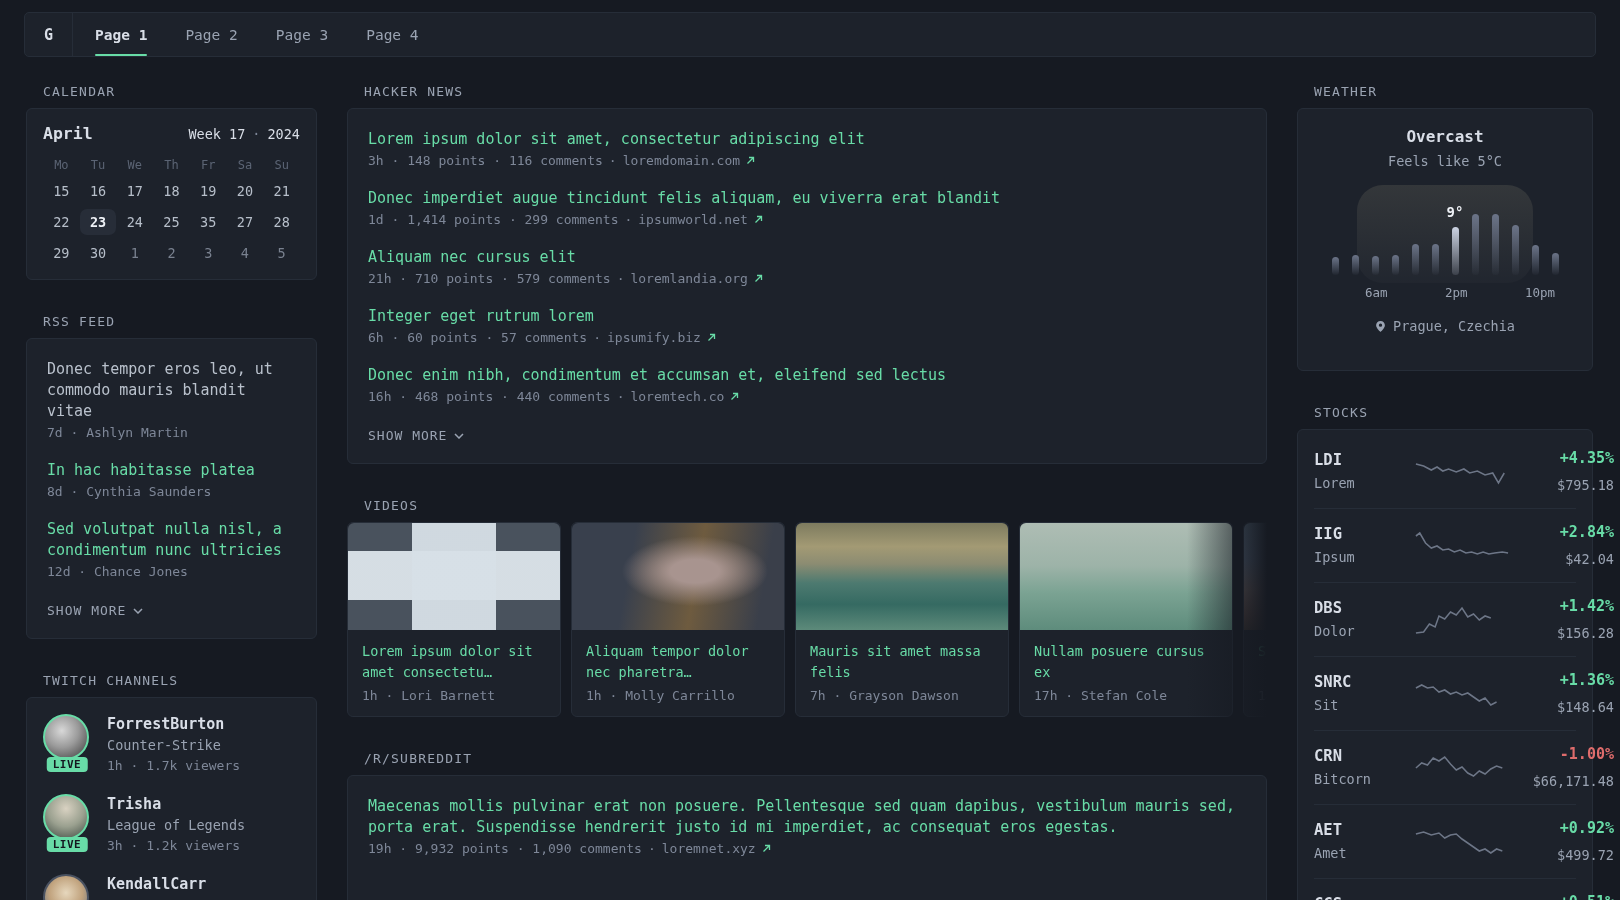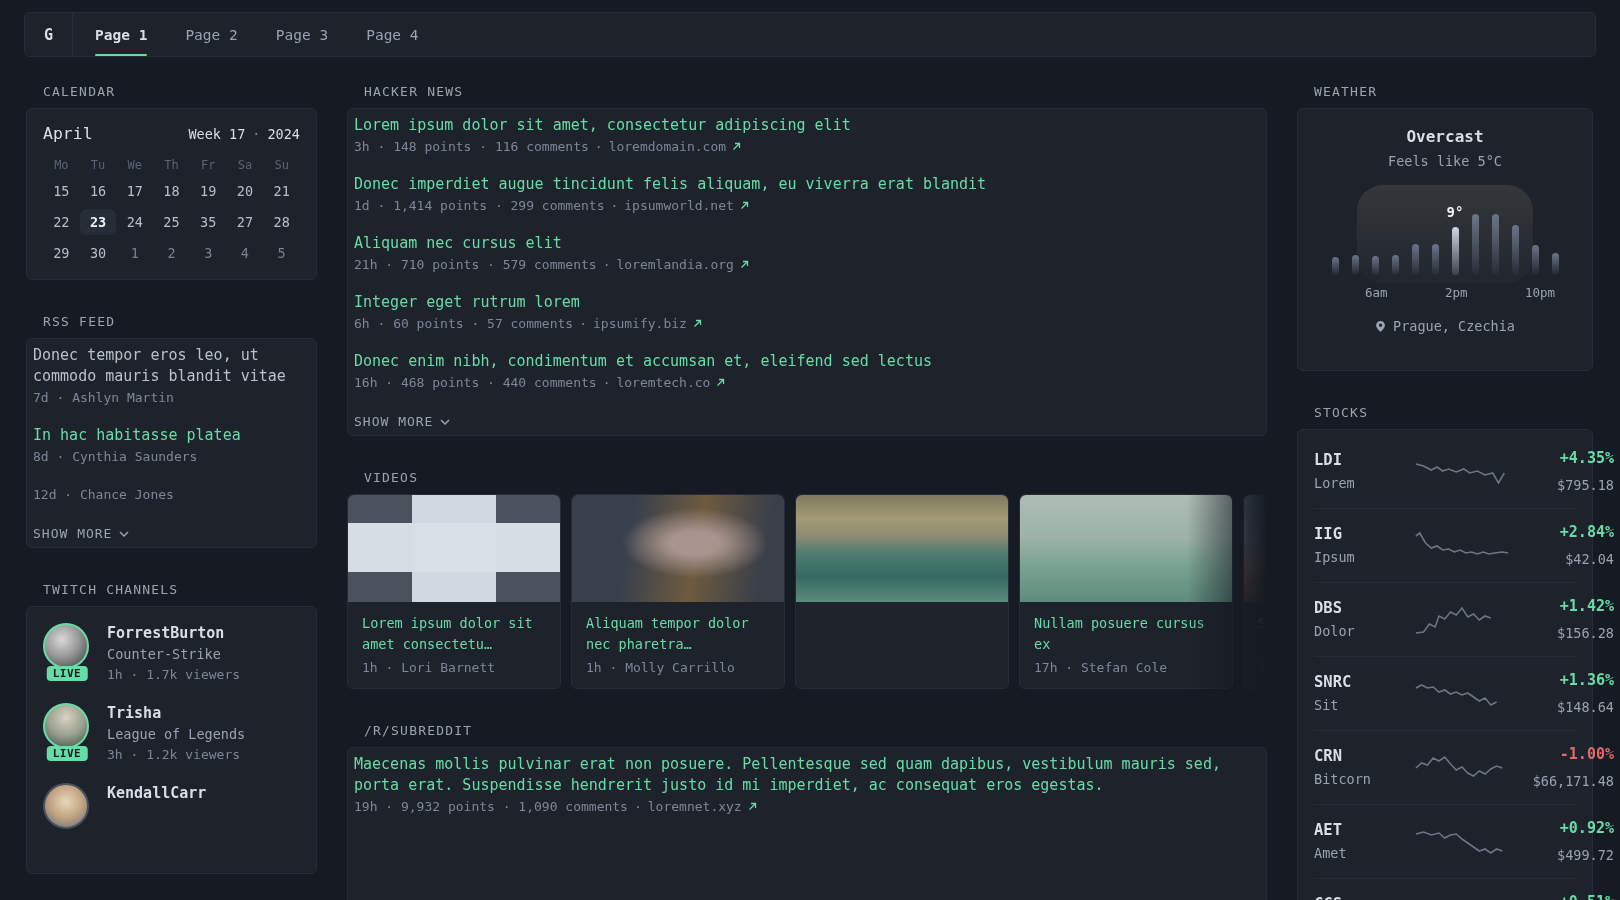--- a/index.html
+++ b/index.html
@@ -47,30 +47,30 @@
     color:var(--text-sec);font-size:13px;letter-spacing:1.2px;
     margin:0 0 9px 17px;
   }
   .card{
     background:var(--card);border:1px solid var(--border);border-radius:6px;
   }
   .sep{color:var(--text-dim);}
   
   .cal-card{padding:15px 16px 13px 16px;}
   .cal-head{display:flex;justify-content:space-between;align-items:baseline;}
-  .cal-month{font-size:16.5px;font-weight:normal;color:var(--text);}
+  .cal-month{font-size:16.5px;font-weight:bold;color:var(--text);}
   .cal-week{font-size:13.5px;color:var(--text);display:flex;gap:7px;align-items:flex-start;}
   .cal-grid{display:grid;grid-template-columns:repeat(7,1fr);text-align:center;}
   .cal-grid.wd{margin-top:15px;color:var(--text-faint);font-size:12px;}
   .cal-grid.days{margin-top:6px;row-gap:5px;color:var(--cal-day);font-size:13.5px;}
   .day{height:26px;display:flex;align-items:center;justify-content:center;border-radius:7px;}
   .day.sel{background:#272d38;color:#eef1f6;font-weight:bold;}
   .day.out{color:#79818f;}
   
-  .feed-card{padding:6px;}
+  .feed-card{padding:20px;}
   .feed-item{margin-bottom:17px;}
   .feed-title{color:var(--accent);font-size:15px;line-height:21px;cursor:pointer;display:block;}
   .feed-title.read{color:#b9c1cc;}
   .feed-meta{color:var(--text-dim);font-size:13px;line-height:21px;display:flex;align-items:center;gap:6px;flex-wrap:wrap;}
   .feed-meta .dlink{cursor:pointer;}
   .show-more{
     color:var(--text-sec);font-size:13px;letter-spacing:1px;cursor:pointer;
     display:inline-flex;align-items:center;gap:7px;margin-top:4px;
   }
   .show-more svg{stroke:var(--text-sec);}
@@ -223,20 +223,21 @@
       <div class="card feed-card">
         <div class="feed-item">
           <a class="feed-title read">Donec tempor eros leo, ut commodo mauris blandit vitae</a>
           <div class="feed-meta">7d · Ashlyn Martin</div>
         </div>
         <div class="feed-item">
           <a class="feed-title">In hac habitasse platea</a>
           <div class="feed-meta">8d · Cynthia Saunders</div>
         </div>
         <div class="feed-item">
+          <a class="feed-title">Sed volutpat nulla nisl, a condimentum nunc ultricies</a>
           <div class="feed-meta">12d · Chance Jones</div>
         </div>
         <a class="show-more">
           <span>SHOW MORE</span>
           <svg width="10" height="6" viewBox="0 0 10 6">
               <polyline points="1,1 5,5 9,1" fill="none" stroke-width="1.5"></polyline>
             </svg>
         </a>
       </div>
     </div>
@@ -376,20 +377,24 @@
         </div>
         <div class="vid-card">
           <div class="thumb thumb-2"></div>
           <div class="vid-body">
             <a class="vid-title">Aliquam tempor dolor nec pharetra…</a>
             <div class="vid-meta">1h · Molly Carrillo</div>
           </div>
         </div>
         <div class="vid-card">
           <div class="thumb thumb-3"></div>
+          <div class="vid-body">
+            <a class="vid-title">Mauris sit amet massa felis</a>
+            <div class="vid-meta">7h · Grayson Dawson</div>
+          </div>
         </div>
         <div class="vid-card">
           <div class="thumb thumb-4"></div>
           <div class="vid-body">
             <a class="vid-title">Nullam posuere cursus ex</a>
             <div class="vid-meta">17h · Stefan Cole</div>
           </div>
         </div>
         <div class="vid-card">
           <div class="thumb thumb-5"></div>

